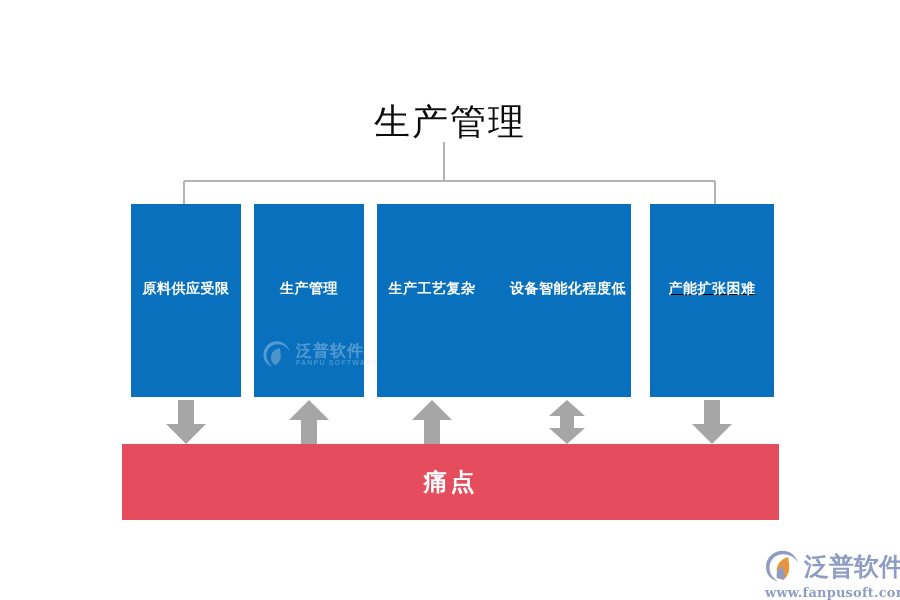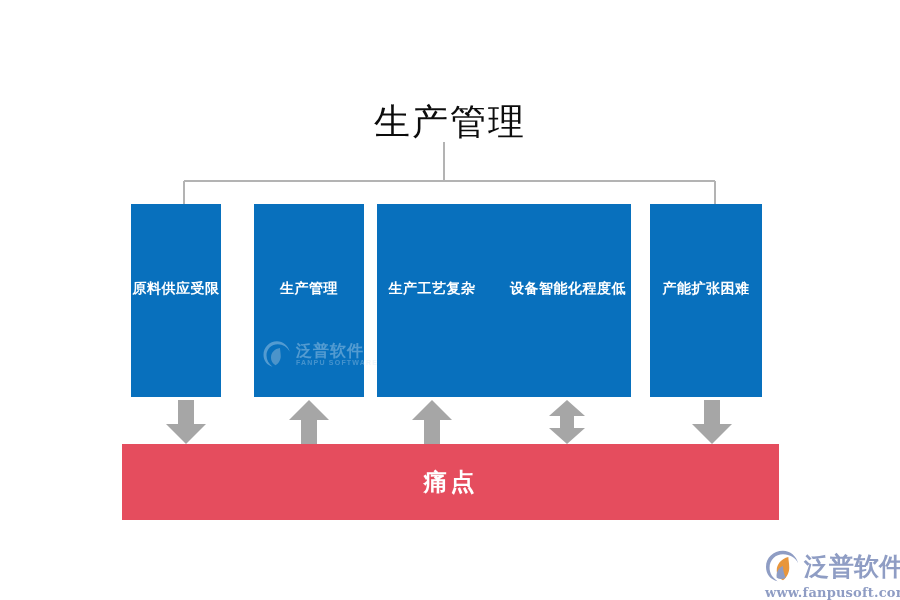--- a/index.html
+++ b/index.html
@@ -166,33 +166,33 @@
 <body>
 
 <div id="stage">
 
   <div id="title">生产管理</div>
 
   <svg id="connector" viewBox="0 0 900 70" preserveAspectRatio="none">
     <path d="M 443.5 0 L 443.5 38.5 M 183.5 38.5 L 714.5 38.5 M 183.5 38.5 L 183.5 62 M 714.5 38.5 L 714.5 62" stroke="#b3b3b3" stroke-width="2" fill="none" shape-rendering="crispEdges"></path>
   </svg>
 
-  <div class="box" style="left:131px; width:90px;">
+  <div class="box" style="left:131px; width:110px;">
     <span class="box-label">原料供应受限</span>
   </div>
   <div class="box" style="left:254px; width:110px;">
     <span class="box-label">生产管理</span>
   </div>
   <div class="box" style="left:377px; width:110px;">
     <span class="box-label">生产工艺复杂</span>
   </div>
   <div class="box" style="left:485px; width:126px;padding-left:20px;">
     <span class="box-label">设备智能化程度低</span>
   </div>
-  <div class="box" style="left:650px; width:112px;">
+  <div class="box" style="left:650px; width:124px;text-decoration:underline;">
     <span class="box-label">产能扩张困难</span>
   </div>
 
   <div id="watermark">
     <svg class="wm-mark" viewBox="0 0 40 40">
       <path d="M20 3 C10 3 2 11 2 21 C2 29 7 35 14 37 C9 33 6 28 6 22 C6 13 13 7 21 7 C28 7 34 11 37 17 C35 9 28 3 20 3 Z" fill="#ffffff"></path>
       <path d="M24 12 C17 13 12 18 12 25 C12 29 14 33 18 35 C22 33 25 28 25 23 C25 19 24 15 24 12 Z" fill="#e8e8e8"></path>
     </svg>
     <span class="wm-txt">
       <span class="wm-cn">泛普软件</span>

